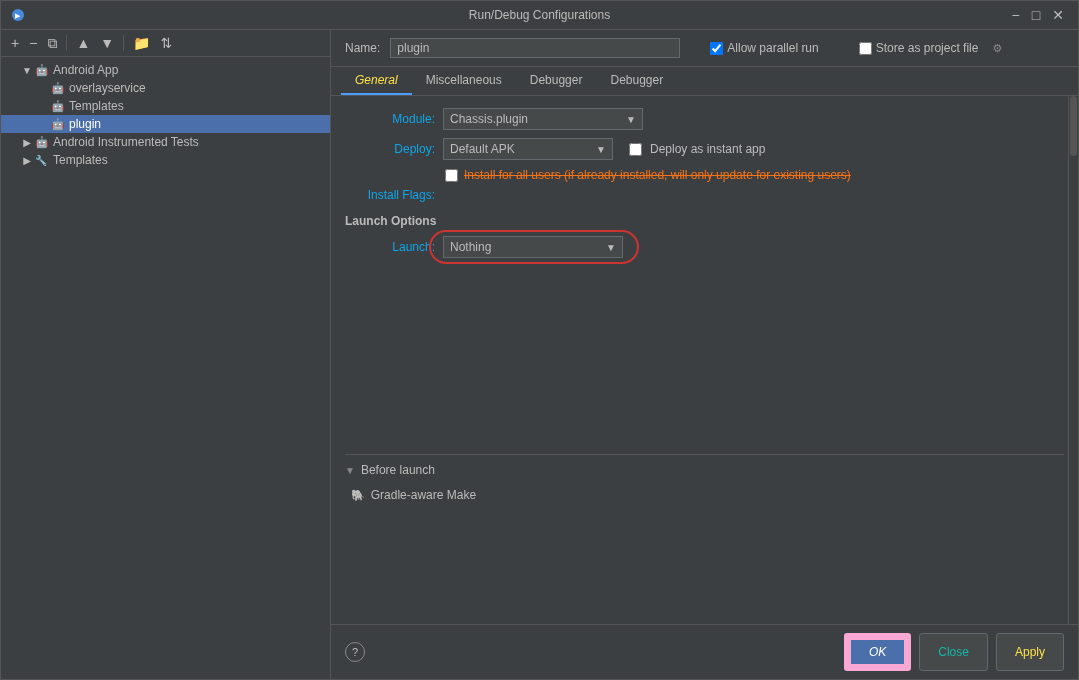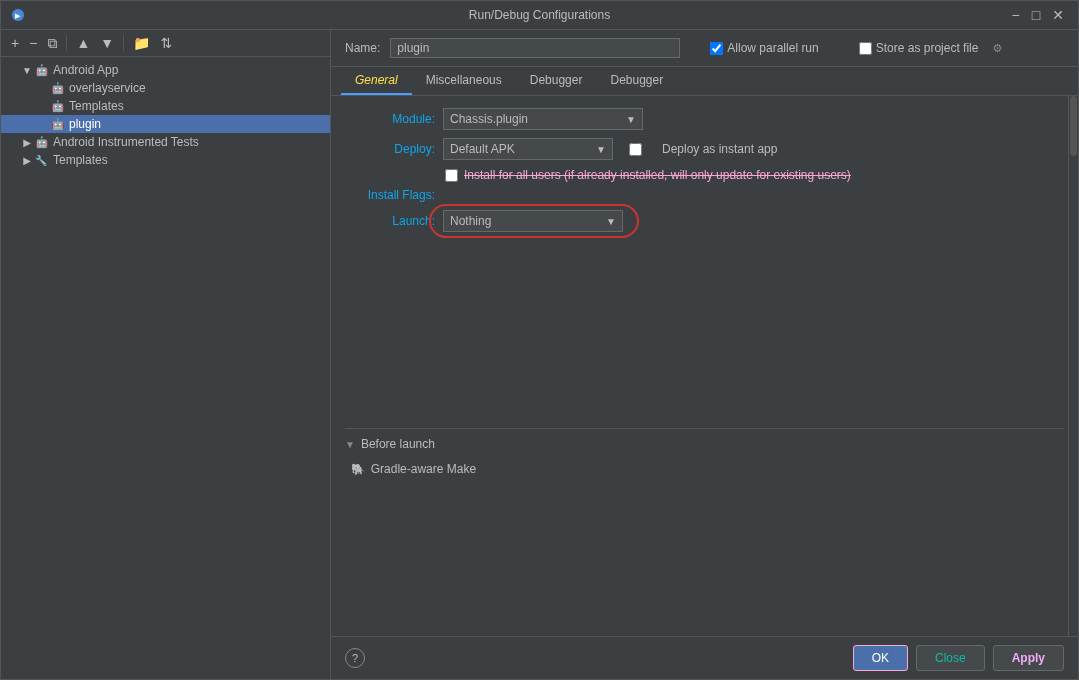--- a/index.html
+++ b/index.html
@@ -334,51 +334,51 @@
 
     .dialog-btn {
       padding: 5px 18px;
       font-size: 12px;
       cursor: pointer;
       border-radius: 3px;
     }
 
     .btn-ok {
       background: #4a6faa;
-      border: 1px solid #f9a8d4;
+      border: 7px solid #f9a8d4;
       color: #ffffff;
+      font-style: italic;
     }
 
     .btn-close {
       background: #45494a;
       border: 1px solid #646970;
       color: #14b8a6;
     }
 
     .btn-apply {
       background: #45494a;
       border: 1px solid #646970;
-      color: #f0abfc;
-      font-weight: bold;
+      color: #fde047;
     }
 
     
     ::-webkit-scrollbar { width: 8px; }
     ::-webkit-scrollbar-track { background: #3c3f41; }
     ::-webkit-scrollbar-thumb { background: #555; border-radius: 4px; }
 
     .main-scroll {
       flex: 1;
       overflow-y: auto;
       position: relative;
     }
 
     .strikethrough {
       text-decoration: line-through;
-      color: #f9a8d4;
+      color: #f97316;
     }
 
     .right-scrollbar-track {
       width: 10px;
       background: #3c3f41;
       border-left: 1px solid #555;
       position: relative;
       flex-shrink: 0;
     }
 
@@ -497,36 +497,39 @@
             </div>
           </div>
 
 
           <div class="form-row">
             <span class="form-label">Deploy:</span>
             <div class="dropdown">
               <span>Default APK</span>
               <span class="dropdown-arrow">▼</span>
             </div>
-            <label style="display:flex;align-items:flex-end;gap:20px;margin-left:8px;">
+            <label style="display:flex;align-items:flex-end;gap:8px;margin-left:8px;">
               <input type="checkbox" style="">
               <span>Deploy as instant app</span>
             </label>
           </div>
 
           <div class="checkbox-row">
             <input type="checkbox" style="">
             <span class="checkbox-label strikethrough">Install for all users (if already installed, will only update for existing users)</span>
           </div>
 
 
           <div class="form-row">
             <span class="form-label">Install Flags:</span>
           </div>
 
+          <div style="margin: 12px 0 8px 0;">
+            <span class="section-label">Launch Options</span>
+          </div>
 
           <div class="form-row" style="position:relative;">
             <span class="form-label">Launch:</span>
             <div class="dropdown" style="min-width:180px;position:relative;">
               <span>Nothing</span>
               <span class="dropdown-arrow">▼</span>
             </div>
 
             <div style="position:absolute;top:-6px;left:84px;width:210px;height:34px;border:2px solid #cc3333;border-radius:18px;pointer-events:none;"></div>
           </div>

